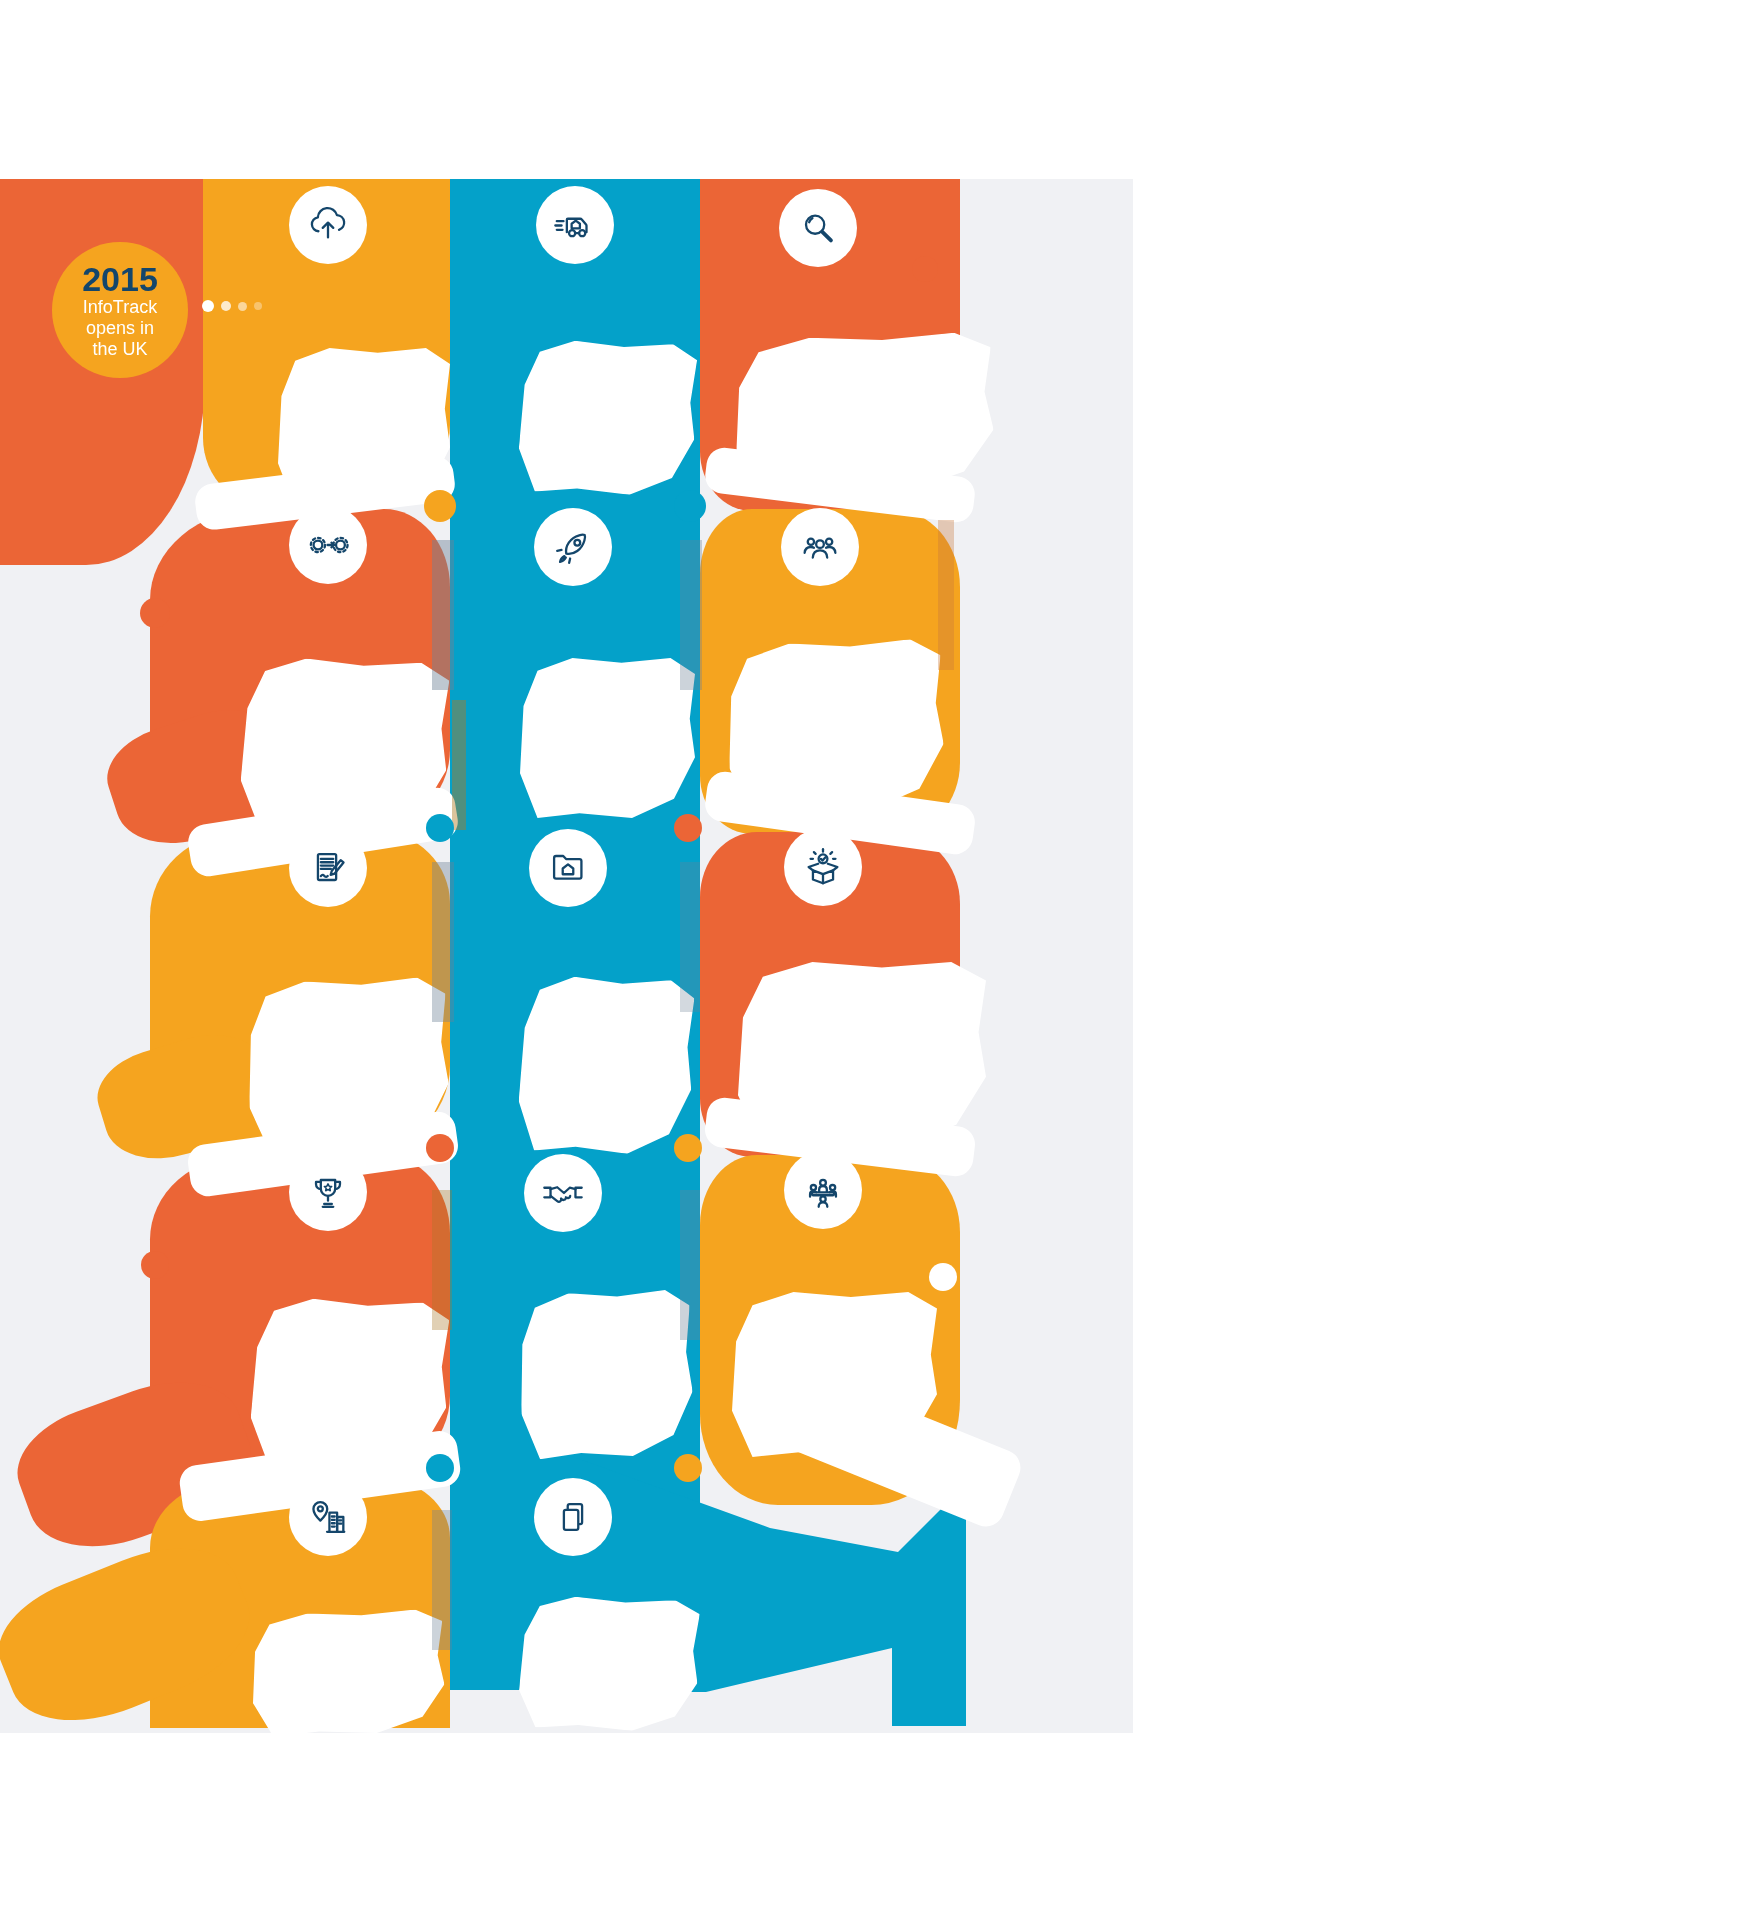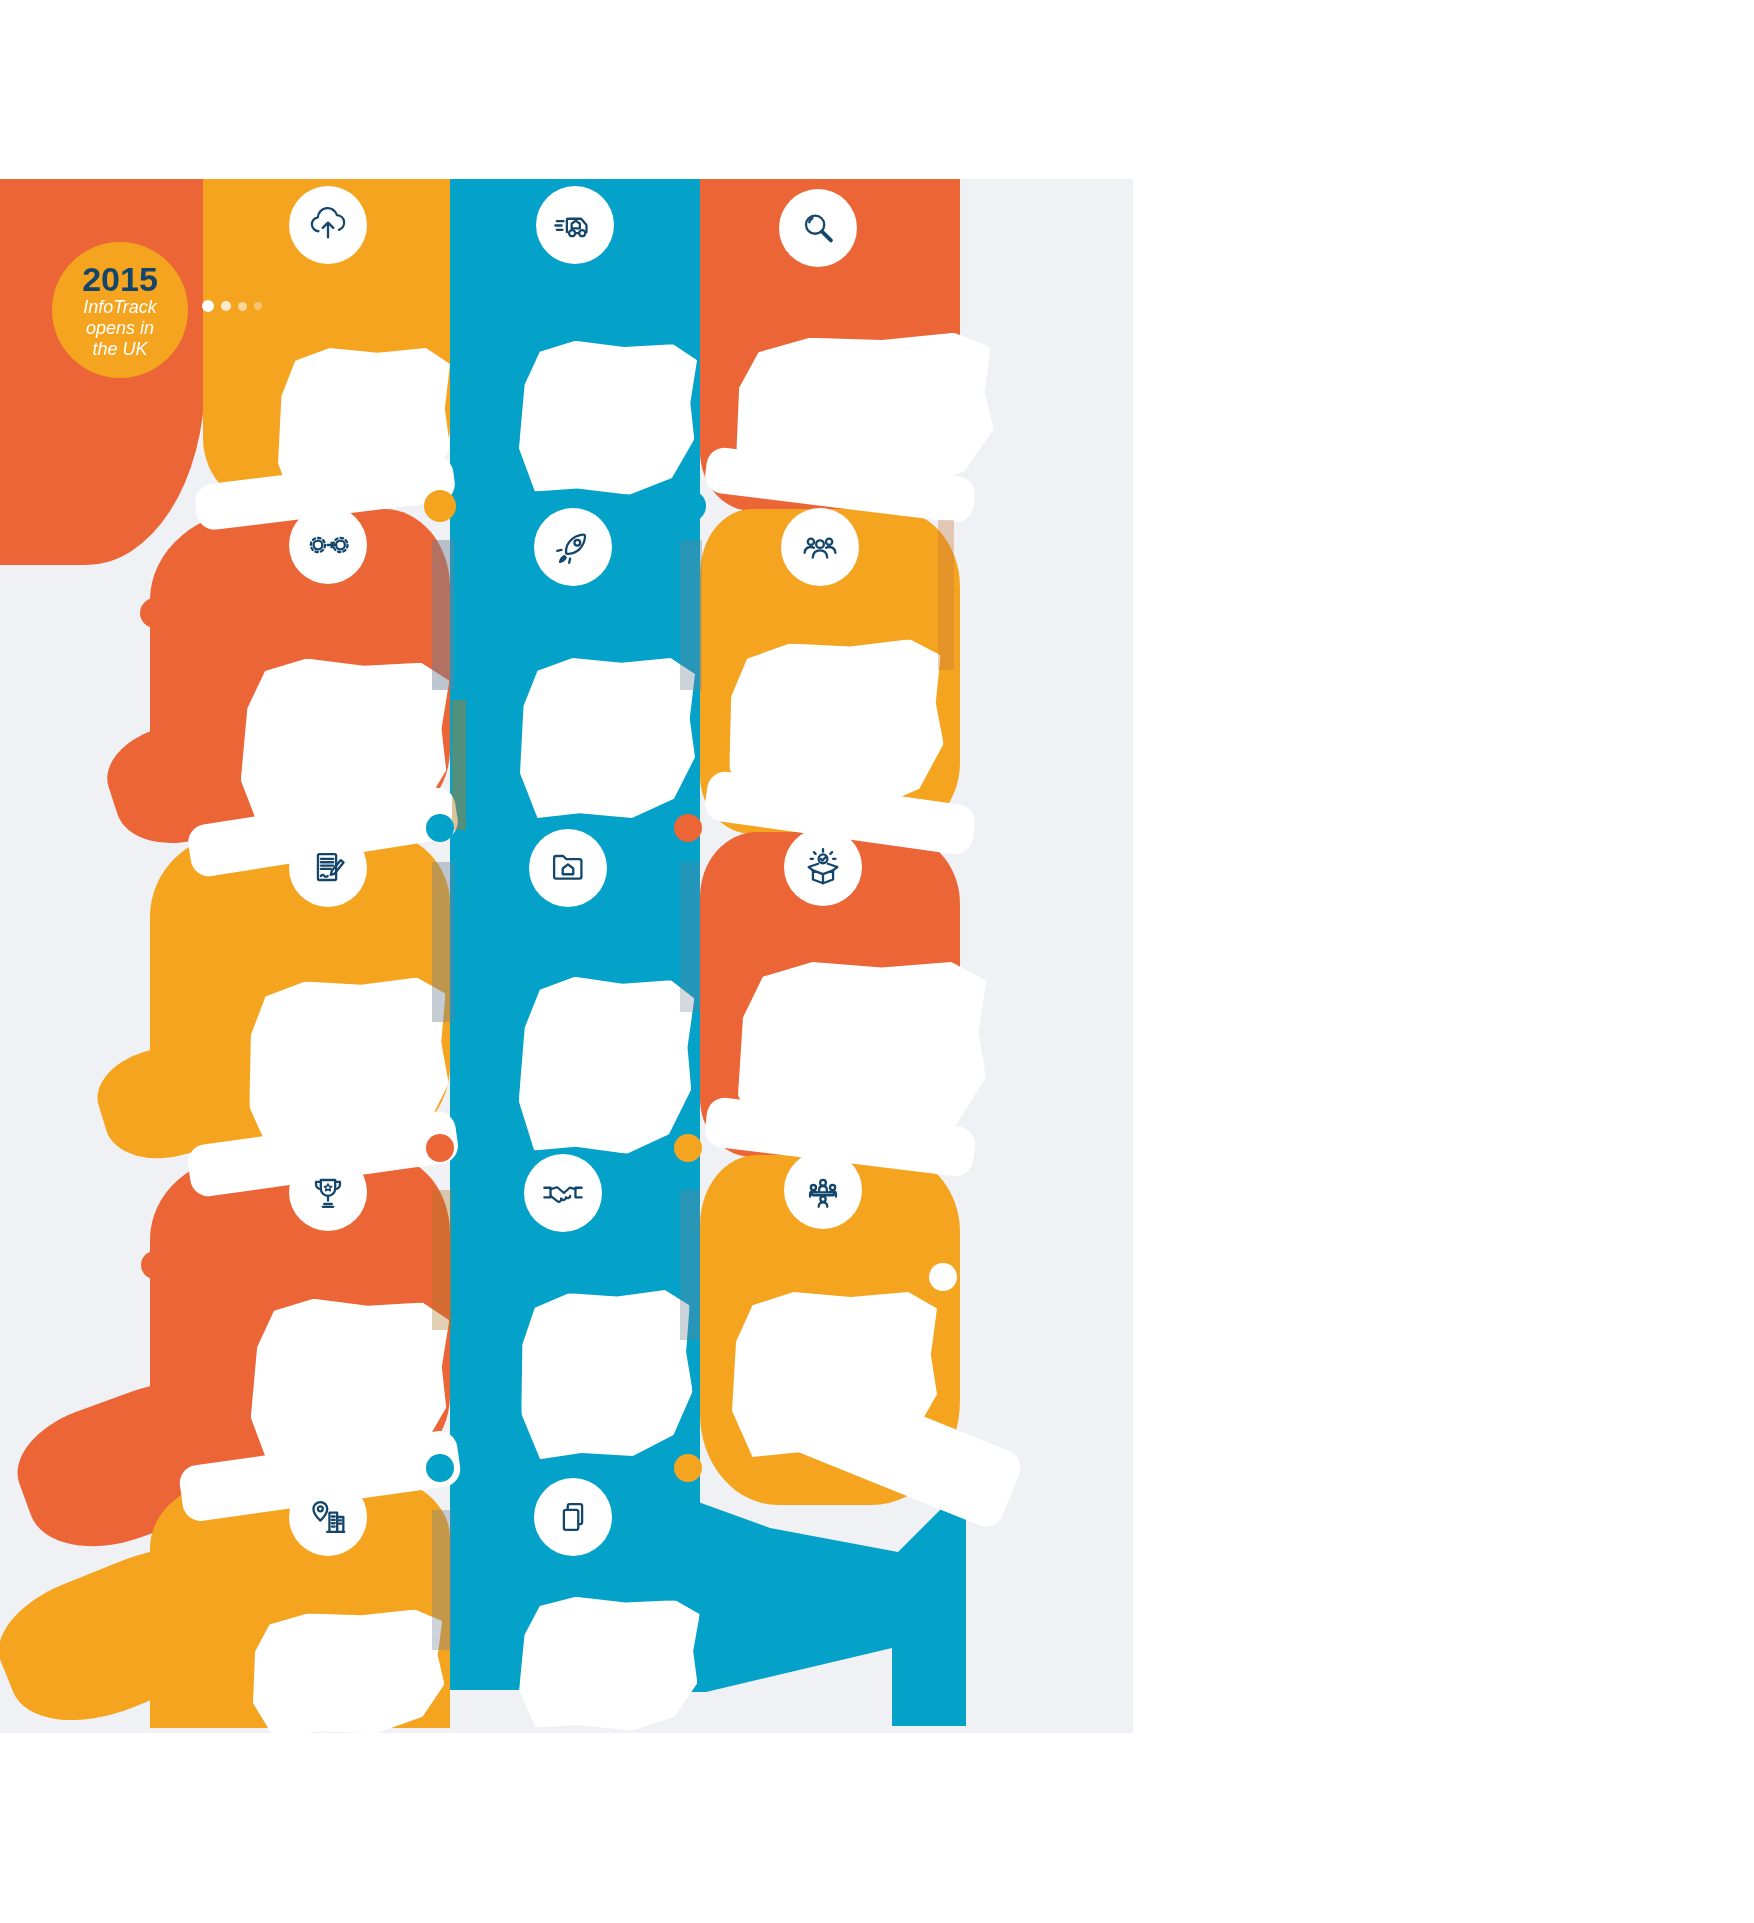--- a/index.html
+++ b/index.html
@@ -18,21 +18,21 @@
   .knob{position:absolute;border-radius:50%;}
   .icoc{position:absolute;width:78px;height:78px;border-radius:50%;background:#ffffff;
         display:flex;align-items:center;justify-content:center;}
   .icoc svg{width:46px;height:46px;stroke:#14466B;stroke-width:2.4;fill:none;
             stroke-linecap:round;stroke-linejoin:round;}
   .sweep{position:absolute;left:0;top:0;pointer-events:none;}
   .badge{position:absolute;left:52px;top:242px;width:136px;height:136px;border-radius:50%;
          background:#F5A41F;display:flex;flex-direction:column;align-items:center;justify-content:center;
          text-align:center;z-index:6;}
   .badge .year{font-size:34px;font-weight:bold;color:#14466B;line-height:36px;}
-  .badge .line{font-size:18px;color:#ffffff;line-height:21px;font-style:italic;}
+  .badge .line{font-size:18px;color:#ffffff;line-height:21px;}
   .dot{position:absolute;border-radius:50%;background:#ffffff;z-index:6;}
   .z2{z-index:2}.z3{z-index:3}.z4{z-index:4}
 </style>
 </head>
 <body>
 
 <div class="stage">
 
   <div class="panel"></div>
 

